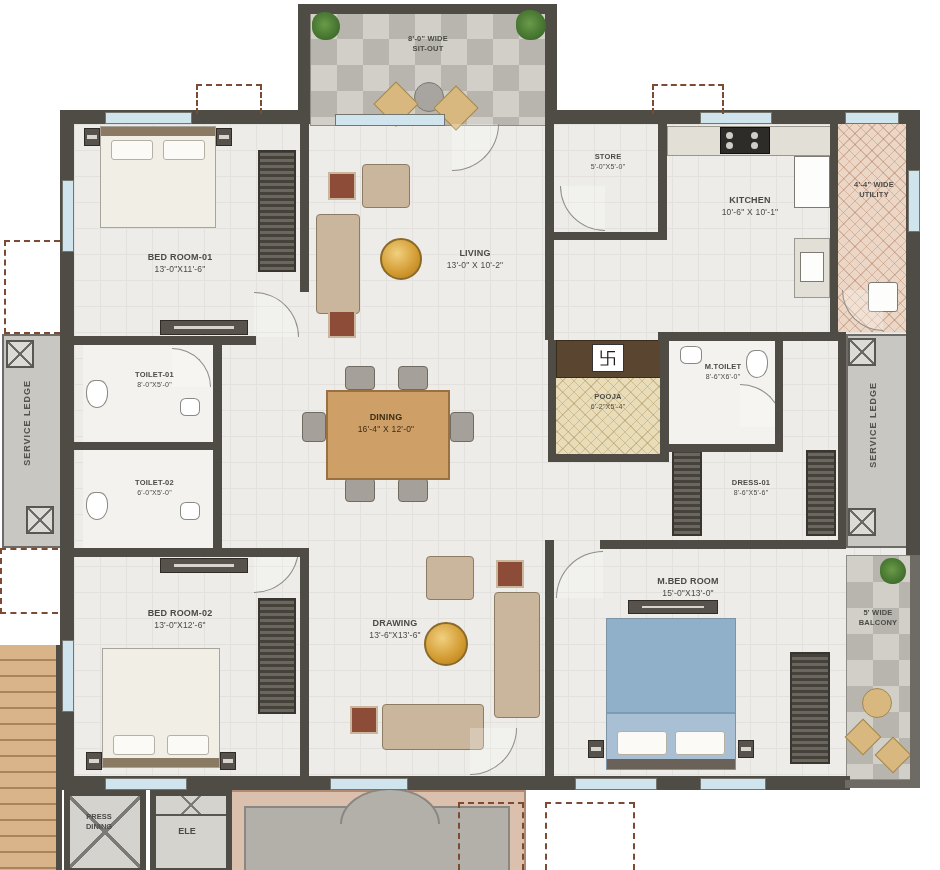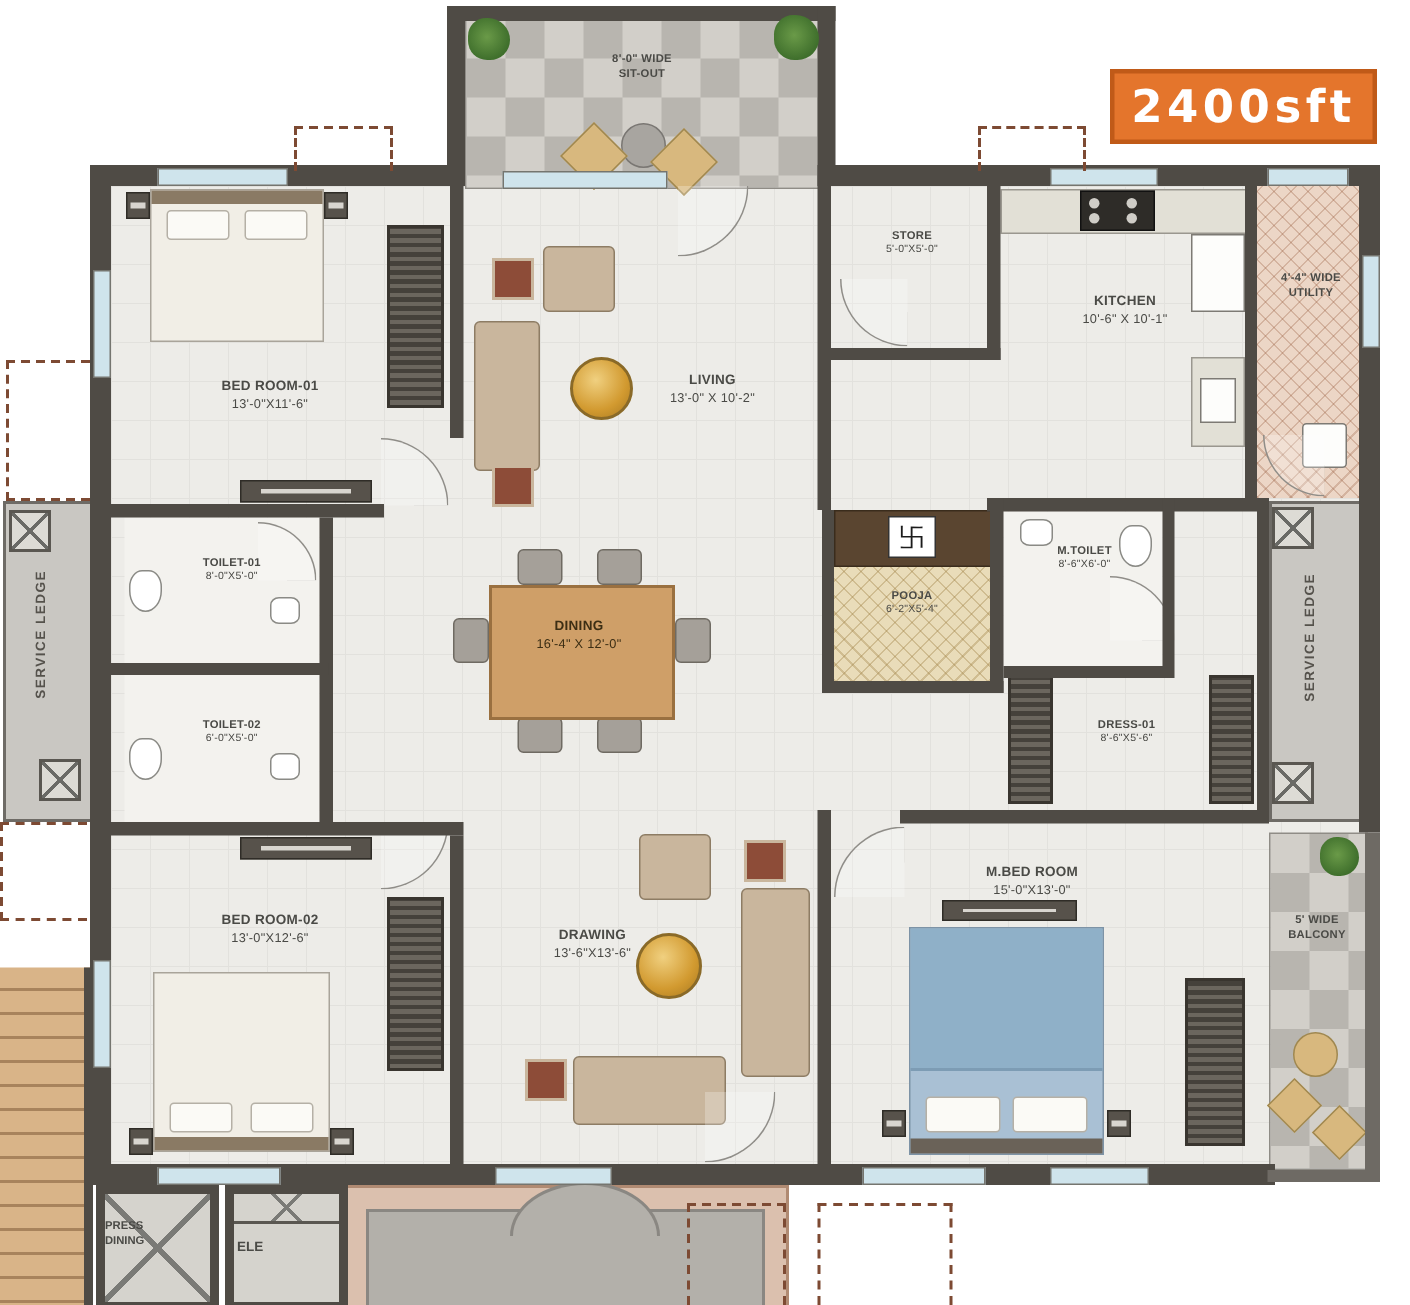--- a/index.html
+++ b/index.html
@@ -78,31 +78,28 @@
   .core{position:absolute;z-index:3;background:#d5d3cd;border:6px solid #4f4b45;}
   .corex{background-image:linear-gradient(45deg,transparent 48%,#7a7a76 48% 52%,transparent 52%),
                           linear-gradient(135deg,transparent 48%,#7a7a76 48% 52%,transparent 52%);}
   .porch-outer{position:absolute;z-index:2;background:#dbc0ae;border:2px solid #b08a72;}
   .porch-inner{position:absolute;z-index:3;background:#b3b0aa;border:2px solid #8a8782;}
   .porch-arch{position:absolute;z-index:4;background:#b3b0aa;border:2px solid #8a8782;border-bottom:none;
               border-radius:50% 50% 0 0 / 100% 100% 0 0;}
   .plaque{position:absolute;z-index:6;background:#fff;border:1px solid #333;
           display:flex;align-items:center;justify-content:center;
           font-size:17px;color:#1c1c1c;font-family:"DejaVu Sans",sans-serif;}
-  .corelabel{position:absolute;z-index:8;color:#4a4a46;font-size:7.5px;
+  .corelabel{position:absolute;z-index:8;text-align:center;color:#4a4a46;font-size:7.5px;
              font-weight:bold;line-height:1.3;}
 </style>
 </head>
 <body>
 
 <div class="plan">
 
-  <div class="badge" style="left:740px;top:46px;width:172px;height:44px;">
-    <span>2400sft</span>
-  </div>
 
   <div class="stairs" style="left:0;top:645px;width:56px;height:225px;"></div>
 
   <div class="floor" style="left:74px;top:124px;width:832px;height:652px;"></div>
 
   <div class="plainfloor" style="left:83px;top:345px;width:130px;height:97px;"></div>
   <div class="plainfloor" style="left:83px;top:450px;width:130px;height:98px;"></div>
   <div class="plainfloor" style="left:669px;top:341px;width:106px;height:103px;"></div>
   <div class="pooja-floor" style="left:556px;top:340px;width:104px;height:114px;"></div>
   <div class="utility-floor" style="left:838px;top:124px;width:68px;height:208px;"></div>

